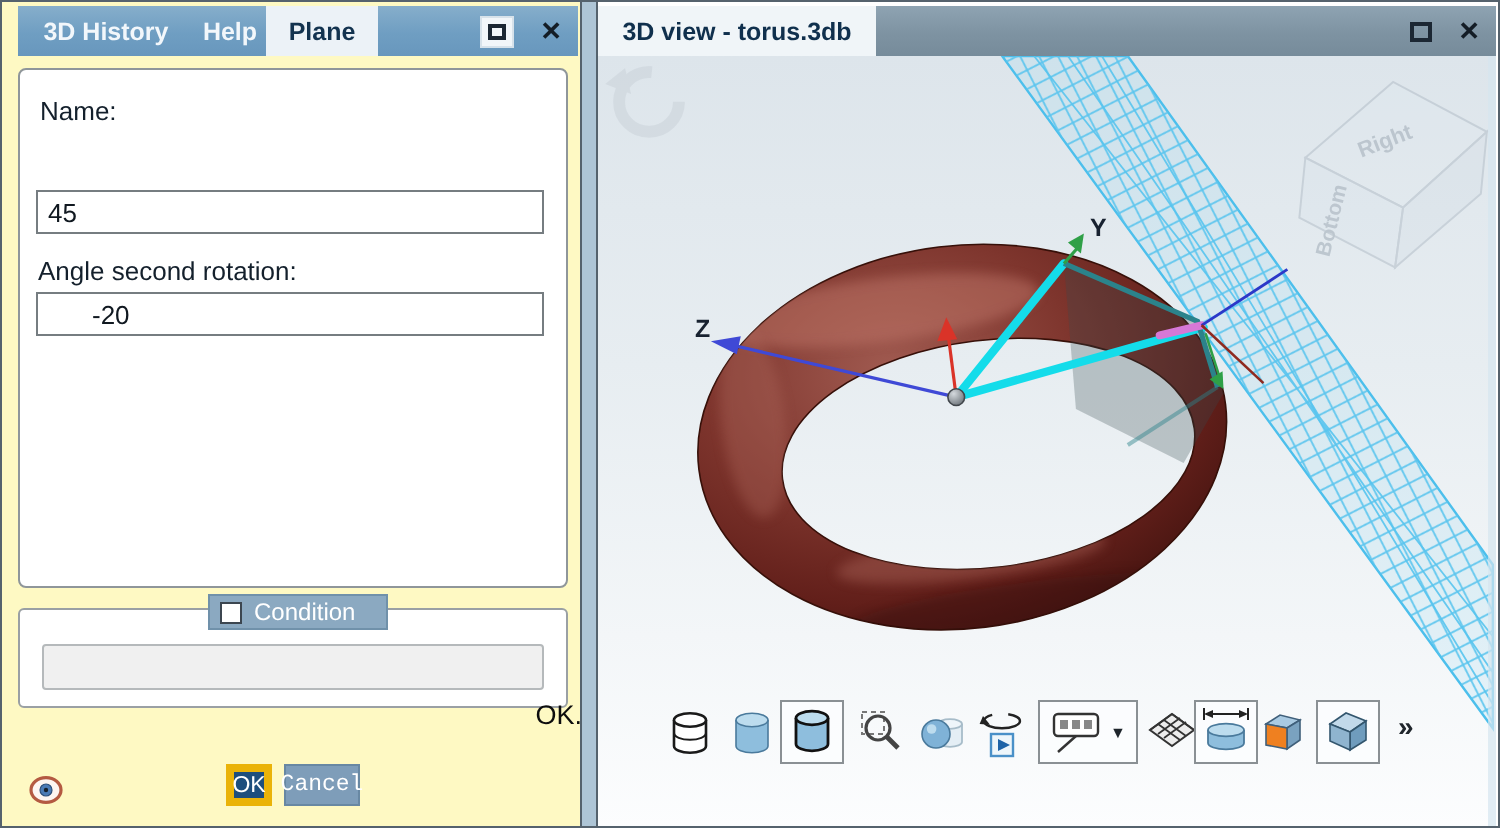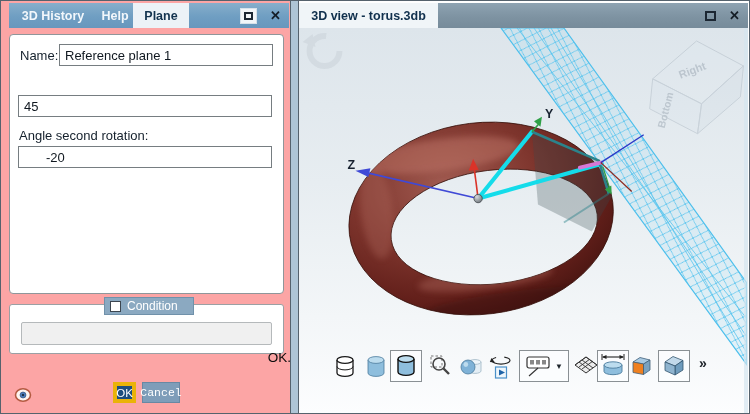--- a/index.html
+++ b/index.html
@@ -3,21 +3,21 @@
 <meta charset="utf-8">
 <style>
   * { box-sizing: border-box; margin: 0; padding: 0; }
   body { font-family: "Liberation Sans", sans-serif; background:#888; }
   #app {
     position: relative; width: 750px; height: 414px;
     background: #ffffff; border: 1px solid #55626d; overflow: hidden;
     font-family: "Liberation Sans", sans-serif;
   }
   
-  #left-panel { position:absolute; left:0; top:0; width:339px; height:414px; background:#fca5a5; }
+  #left-panel { position:absolute; left:0; top:0; width:339px; height:414px; background:#fef9c3; }
   .titlebar {
     position:absolute; display:flex; align-items:stretch;
     background: linear-gradient(180deg,#86aecb 0%, #6f9ec2 55%, #6897bd 100%);
     height:25px; top:2px;
   }
   #left-titlebar { left:8px; width:280px; }
   .tab {
     display:flex; align-items:center; justify-content:center;
     font-size:12.5px; font-weight:bold; color:#f2f7fb; cursor:default; padding:0 8px;
   }
@@ -97,21 +97,20 @@
       <div class="winbtns">
         <span class="max-chip">
             <span class="max-glyph"></span>
           </span>
         <span class="close-glyph">✕</span>
       </div>
     </div>
 
     <div class="groupbox" id="groupbox-main">
       <span class="fld-label" style="left:10px; top:13px;">Name:</span>
-      <input class="txt-input" style="left: 49px; top: 9px; width: 214px; height: 22px;" value="Reference plane 1">
       <input class="txt-input" style="left: 8px; top: 60px; width: 254px; height: 22px;" value="45">
       <span class="fld-label" style="left:9px; top:93px;">Angle second rotation:</span>
       <input class="txt-input" style="left: 8px; top: 111px; width: 254px; height: 22px; padding-left: 27px;" value="-20">
     </div>
 
     <div class="groupbox" id="groupbox-cond"></div>
     <div id="condition-chip">
       <span id="condition-checkbox"></span>
       <span class="cl">Condition</span>
     </div>

